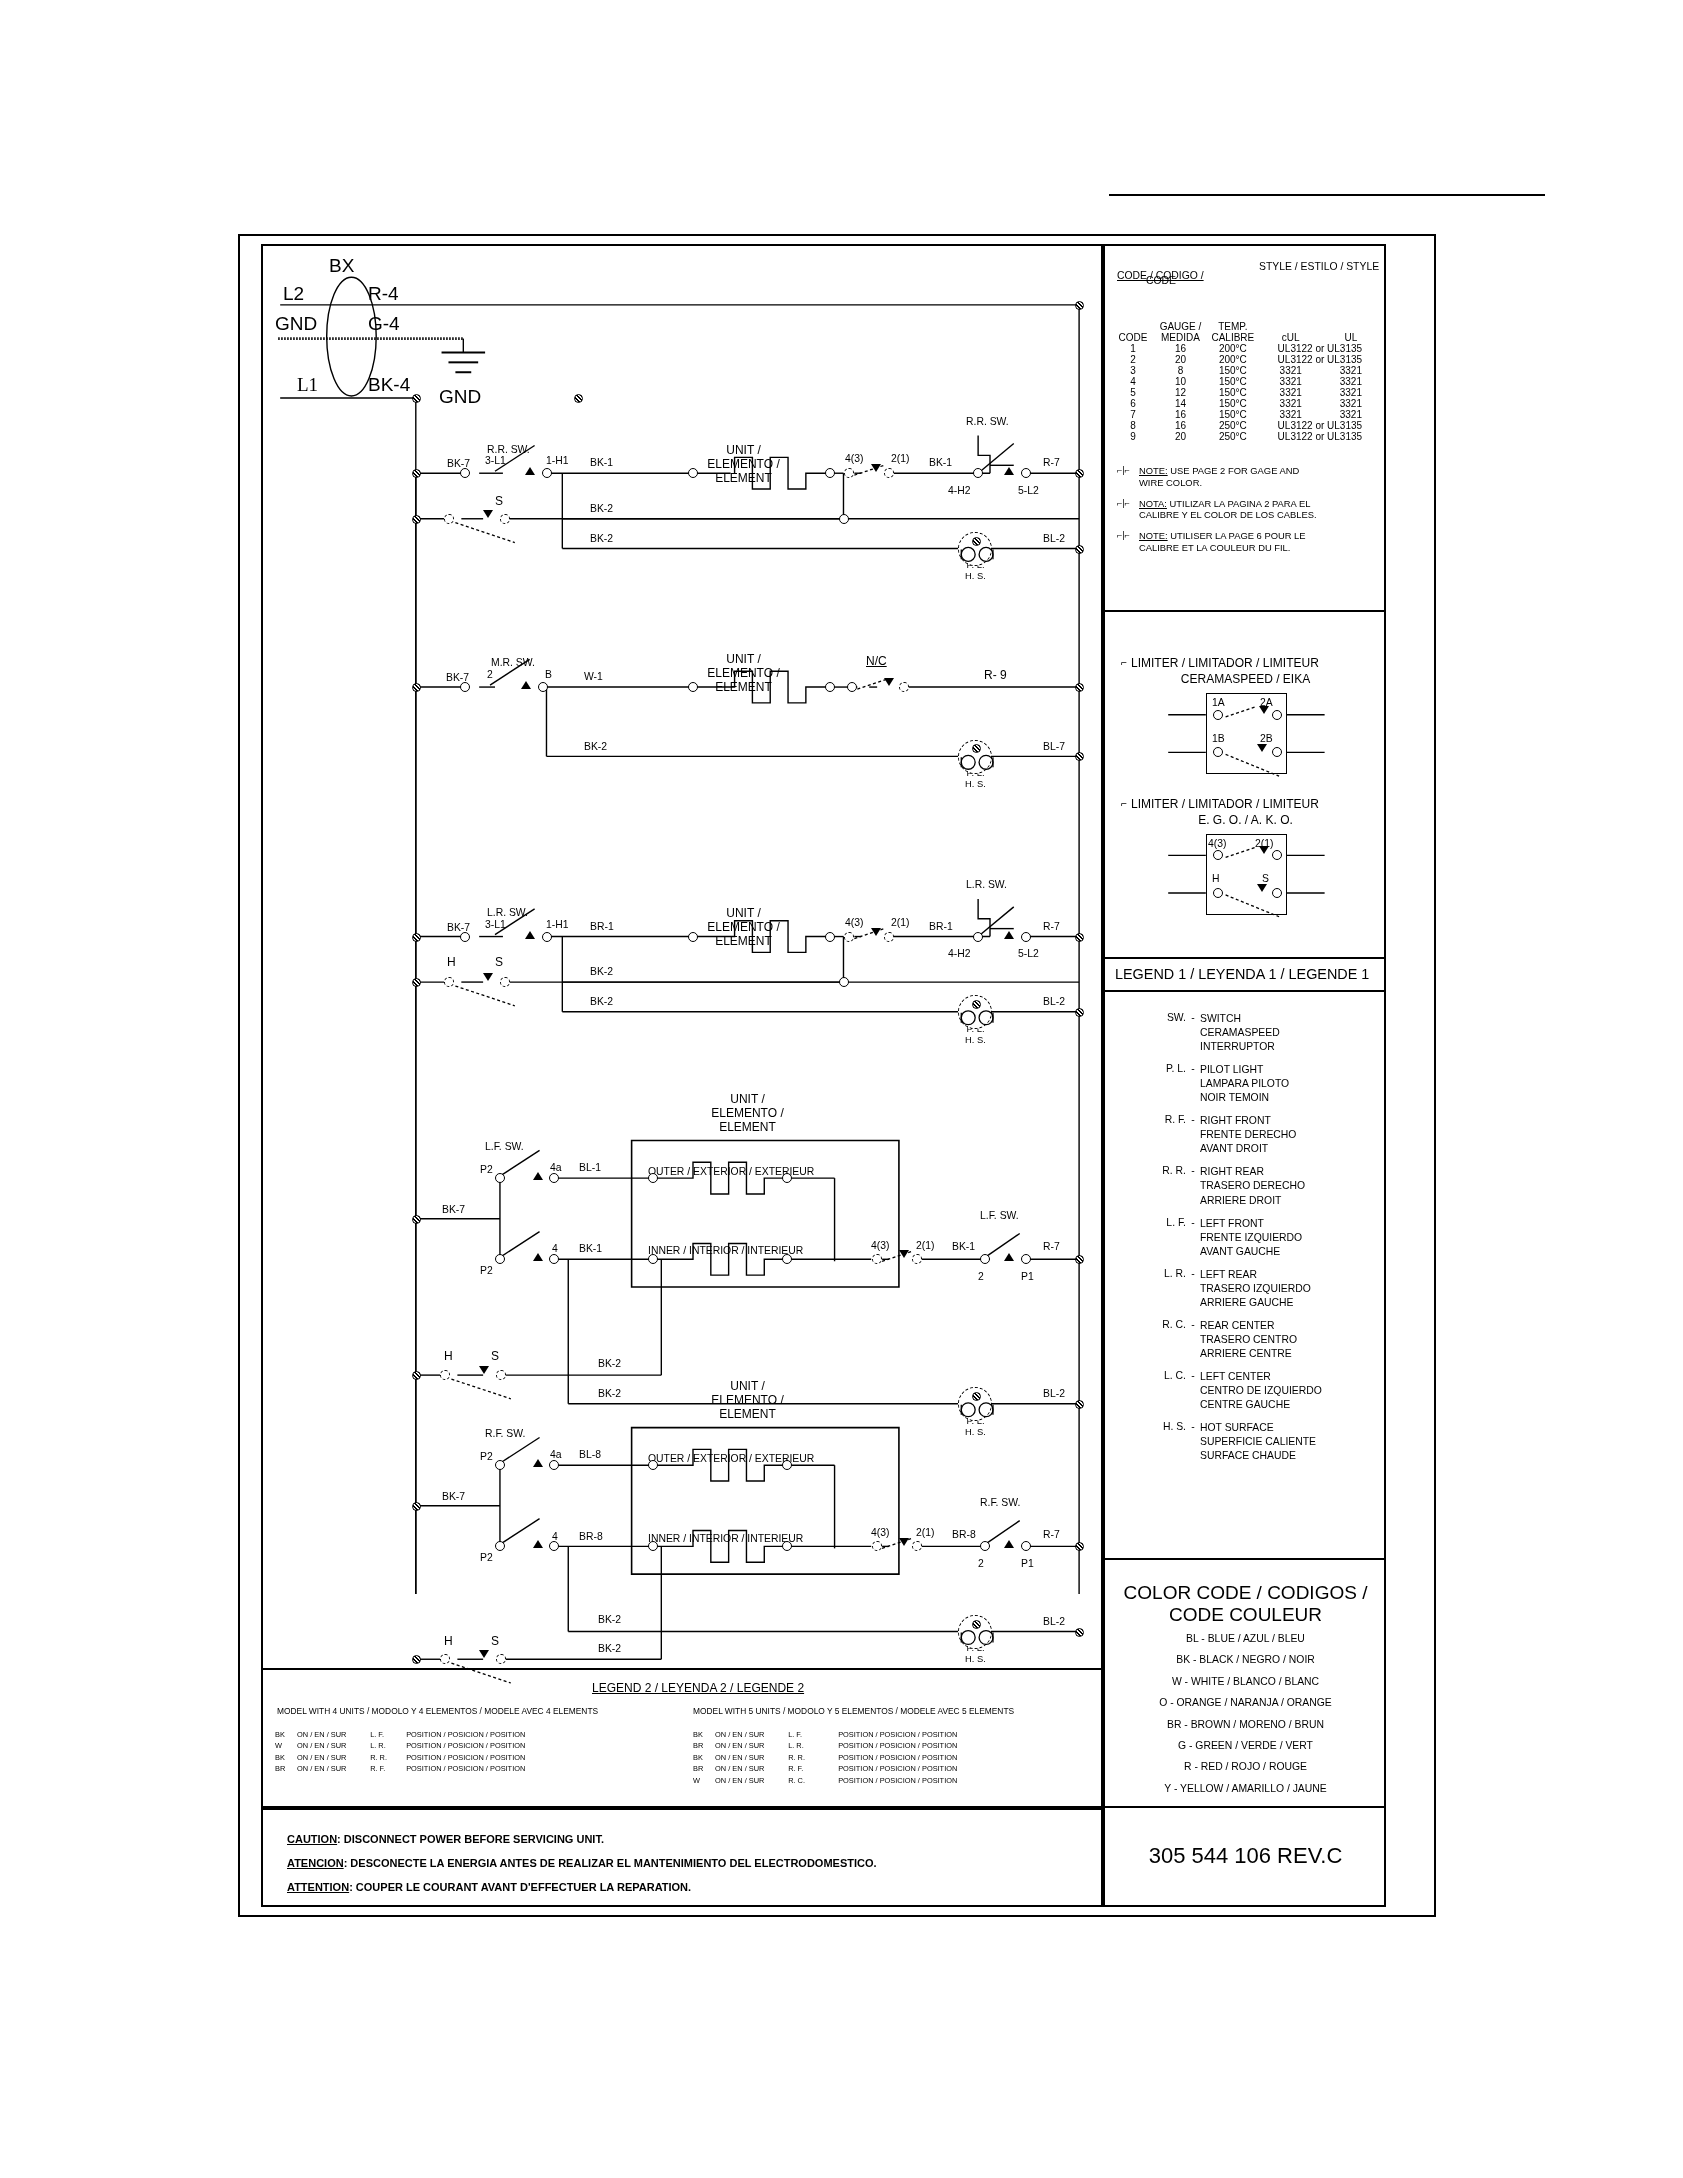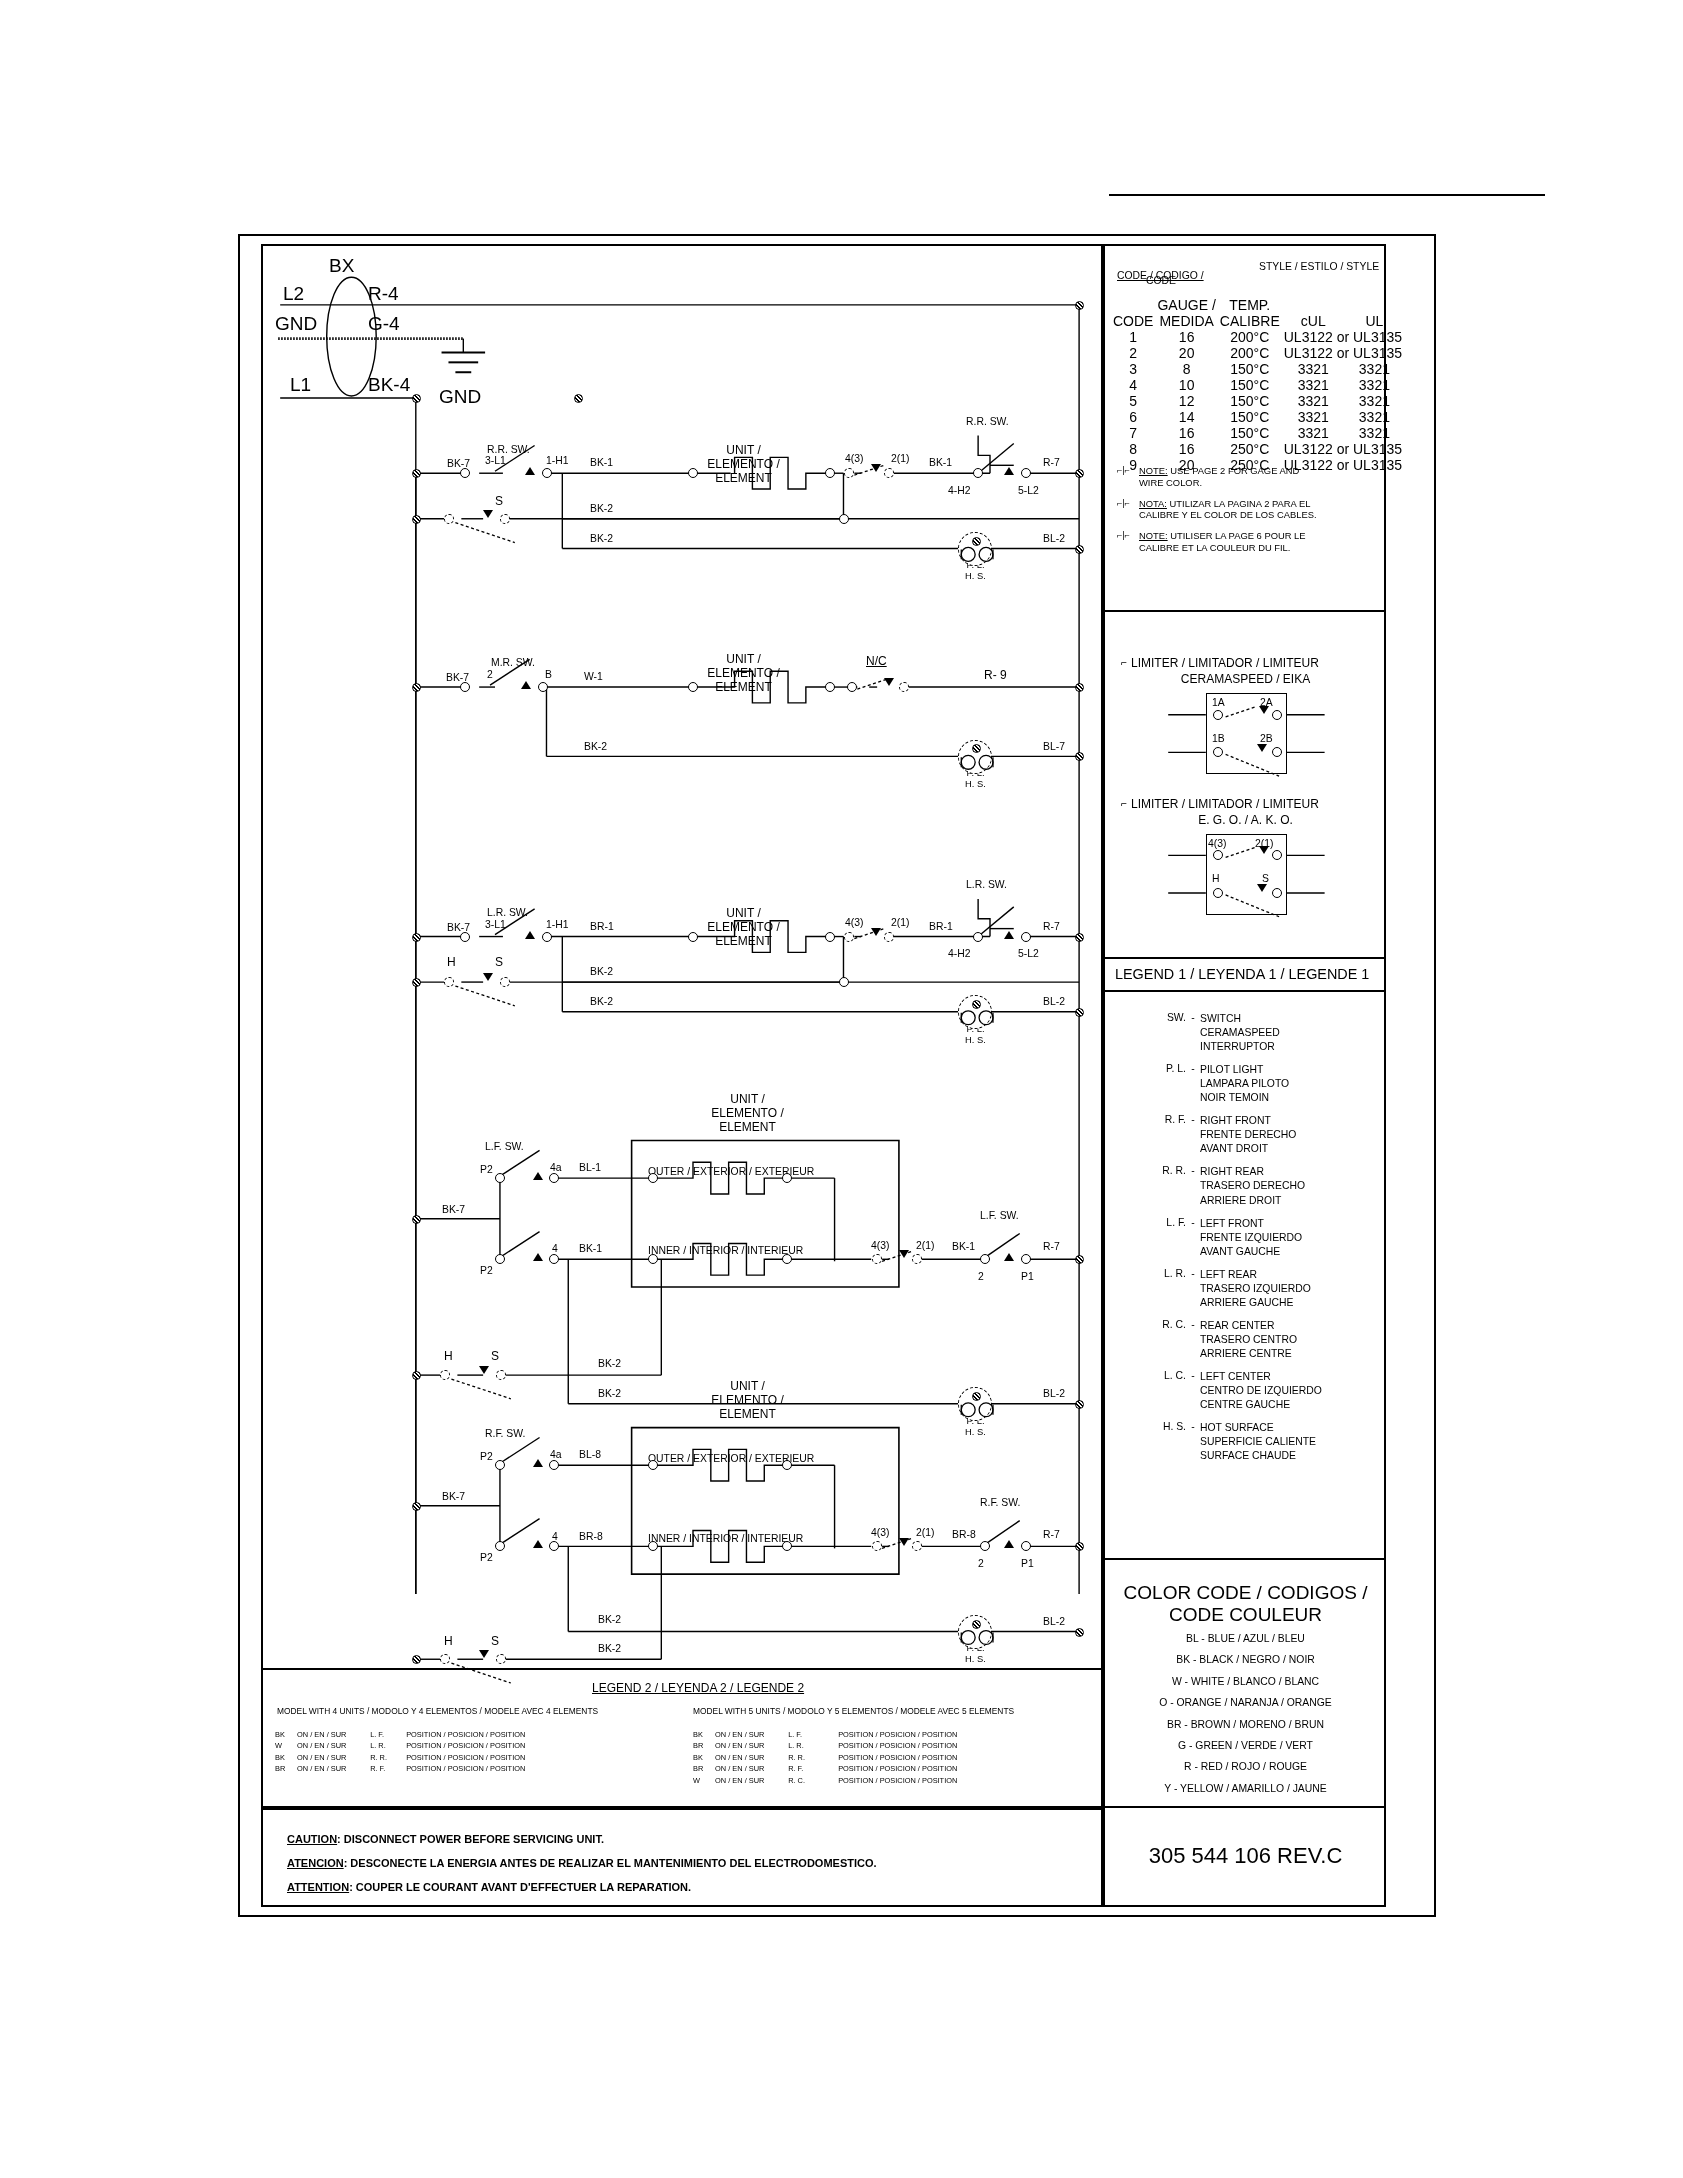--- a/index.html
+++ b/index.html
@@ -48,21 +48,21 @@
   .tri{position:absolute;width:0;height:0;border-left:5px solid transparent;border-right:5px solid transparent;border-bottom:8px solid #000;}
   .tridn{position:absolute;width:0;height:0;border-left:5px solid transparent;border-right:5px solid transparent;border-top:8px solid #000;}
 
   svg.ov{position:absolute;left:0;top:0;overflow:visible;}
   svg line,svg path,svg polyline,svg rect,svg ellipse,svg circle{vector-effect:non-scaling-stroke;}
 
   
   .lamp{position:absolute;width:34px;height:34px;border:1.3px dashed #000;border-radius:50%;box-sizing:border-box;background:#fff;}
 
   
-  table.codet{border-collapse:collapse;font-size:14px;width:100%;}
+  table.codet{border-collapse:collapse;font-size:10px;width:100%;margin-top:24px;}
   table.codet td{padding:0 2px;text-align:center;white-space:nowrap;}
 
   .legrow{display:flex;font-size:10.4px;margin-bottom:9px;}
   .legab{width:38px;text-align:right;flex:none;}
   .legdash{width:14px;text-align:center;flex:none;}
   .legtx div{line-height:1.35;}
 
   .ccrow{font-size:10.4px;line-height:1.0;margin-bottom:11px;text-align:center;}
 
   .l2row{font-size:7.4px;line-height:1.55;white-space:nowrap;}
@@ -75,21 +75,21 @@
 
 <div class="abs" id="frame"></div>
 
 <div class="abs" id="schem"></div>
 
 <div class="t t14 abs" style="left:329px;top:255px;">BX</div>
 <div class="t t14 abs" style="left:283px;top:283px;">L2</div>
 <div class="t t14 abs" style="left:368px;top:283px;">R-4</div>
 <div class="t t14 abs" style="left:275px;top:313px;">GND</div>
 <div class="t t14 abs" style="left:368px;top:313px;">G-4</div>
-<div class="t t14 abs" style="left:290px;top:374px;">L1</div>
+<div class="t t14 abs" style="left:297px;top:374px;font-family:Liberation Serif, serif;">L1</div>
 <div class="t t14 abs" style="left:368px;top:374px;">BK-4</div>
 <div class="t t14 abs" style="left:439px;top:386px;">GND</div>
 
 <svg class="ov" width="1683" height="2178" viewBox="0 0 1700 2200">
   <g stroke="#000" stroke-width="1.4" fill="none">
 
     <ellipse cx="355" cy="340" rx="25" ry="60" stroke-width="1.4"></ellipse>
 
     <line x1="283" y1="308" x2="1090" y2="308"></line>
 

